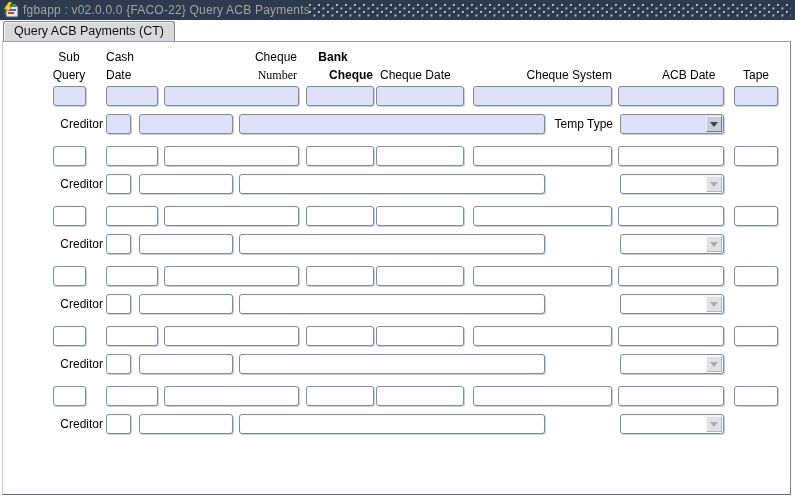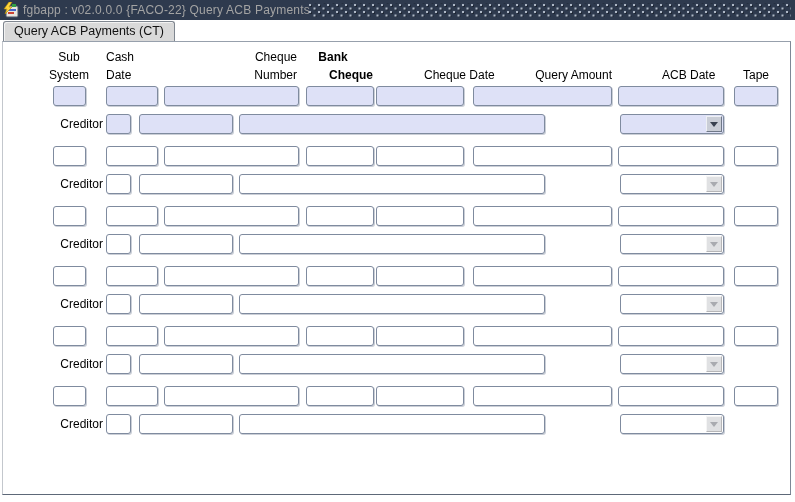--- a/index.html
+++ b/index.html
@@ -98,29 +98,29 @@
   <span class="texture"></span>
 </div>
 
 <div class="tabstrip">
   <div class="tab">Query ACB Payments (CT)</div>
 </div>
 
 <div class="frame">
 
   <div class="lbl hdr2" style="left:30px;width:72px;text-align:center;">Sub</div>
-  <div class="lbl hdr1" style="left:30px;width:72px;text-align:center;">System</div>
+  <div class="lbl hdr1" style="left:30px;width:72px;text-align:center;">Query</div>
   <div class="lbl hdr2" style="left:103px;">Cash</div>
   <div class="lbl hdr1" style="left:103px;">Date</div>
   <div class="lbl hdr2" style="left:194px;width:100px;text-align:right;">Cheque</div>
-  <div class="lbl hdr1" style="left:194px;width:100px;text-align:right;">Number</div>
+  <div class="lbl hdr1" style="left:194px;width:100px;text-align:right;font-family:Liberation Serif, serif;">Number</div>
   <div class="lbl hdr2 bold" style="left:290px;width:80px;text-align:center;">Bank</div>
   <div class="lbl hdr1 bold" style="left:290px;width:80px;text-align:right;">Cheque</div>
-  <div class="lbl hdr1" style="left:377px;margin-left:44px;">Cheque Date</div>
-  <div class="lbl hdr1" style="left:509px;width:100px;text-align:right;">Query Amount</div>
+  <div class="lbl hdr1" style="left:377px;">Cheque Date</div>
+  <div class="lbl hdr1" style="left:509px;width:100px;text-align:right;">Cheque System</div>
   <div class="lbl hdr1" style="left:615px;margin-left:44px;">ACB Date</div>
   <div class="lbl hdr1" style="left:731px;width:44px;text-align:center;">Tape</div>
 
   <div class="row" style="top:44px">
     <span class="fld c1 active">
         <input value="" style="">
       </span>
     <span class="fld c2 active">
         <input value="" style="">
       </span>
@@ -147,20 +147,21 @@
     <div class="lbl credlbl">Creditor</div>
     <span class="fld k1 active">
         <input value="" style="">
       </span>
     <span class="fld k2 active">
         <input value="" style="">
       </span>
     <span class="fld k3 active">
         <input value="" style="">
       </span>
+    <div class="lbl tmplbl">Temp Type</div>
     <div class="dd active">
       <div class="val"></div>
       <div class="btn">
           <span class="arrow"></span>
         </div>
     </div>
   </div>
 
   <div class="row" style="top:104px">
     <span class="fld c1">

